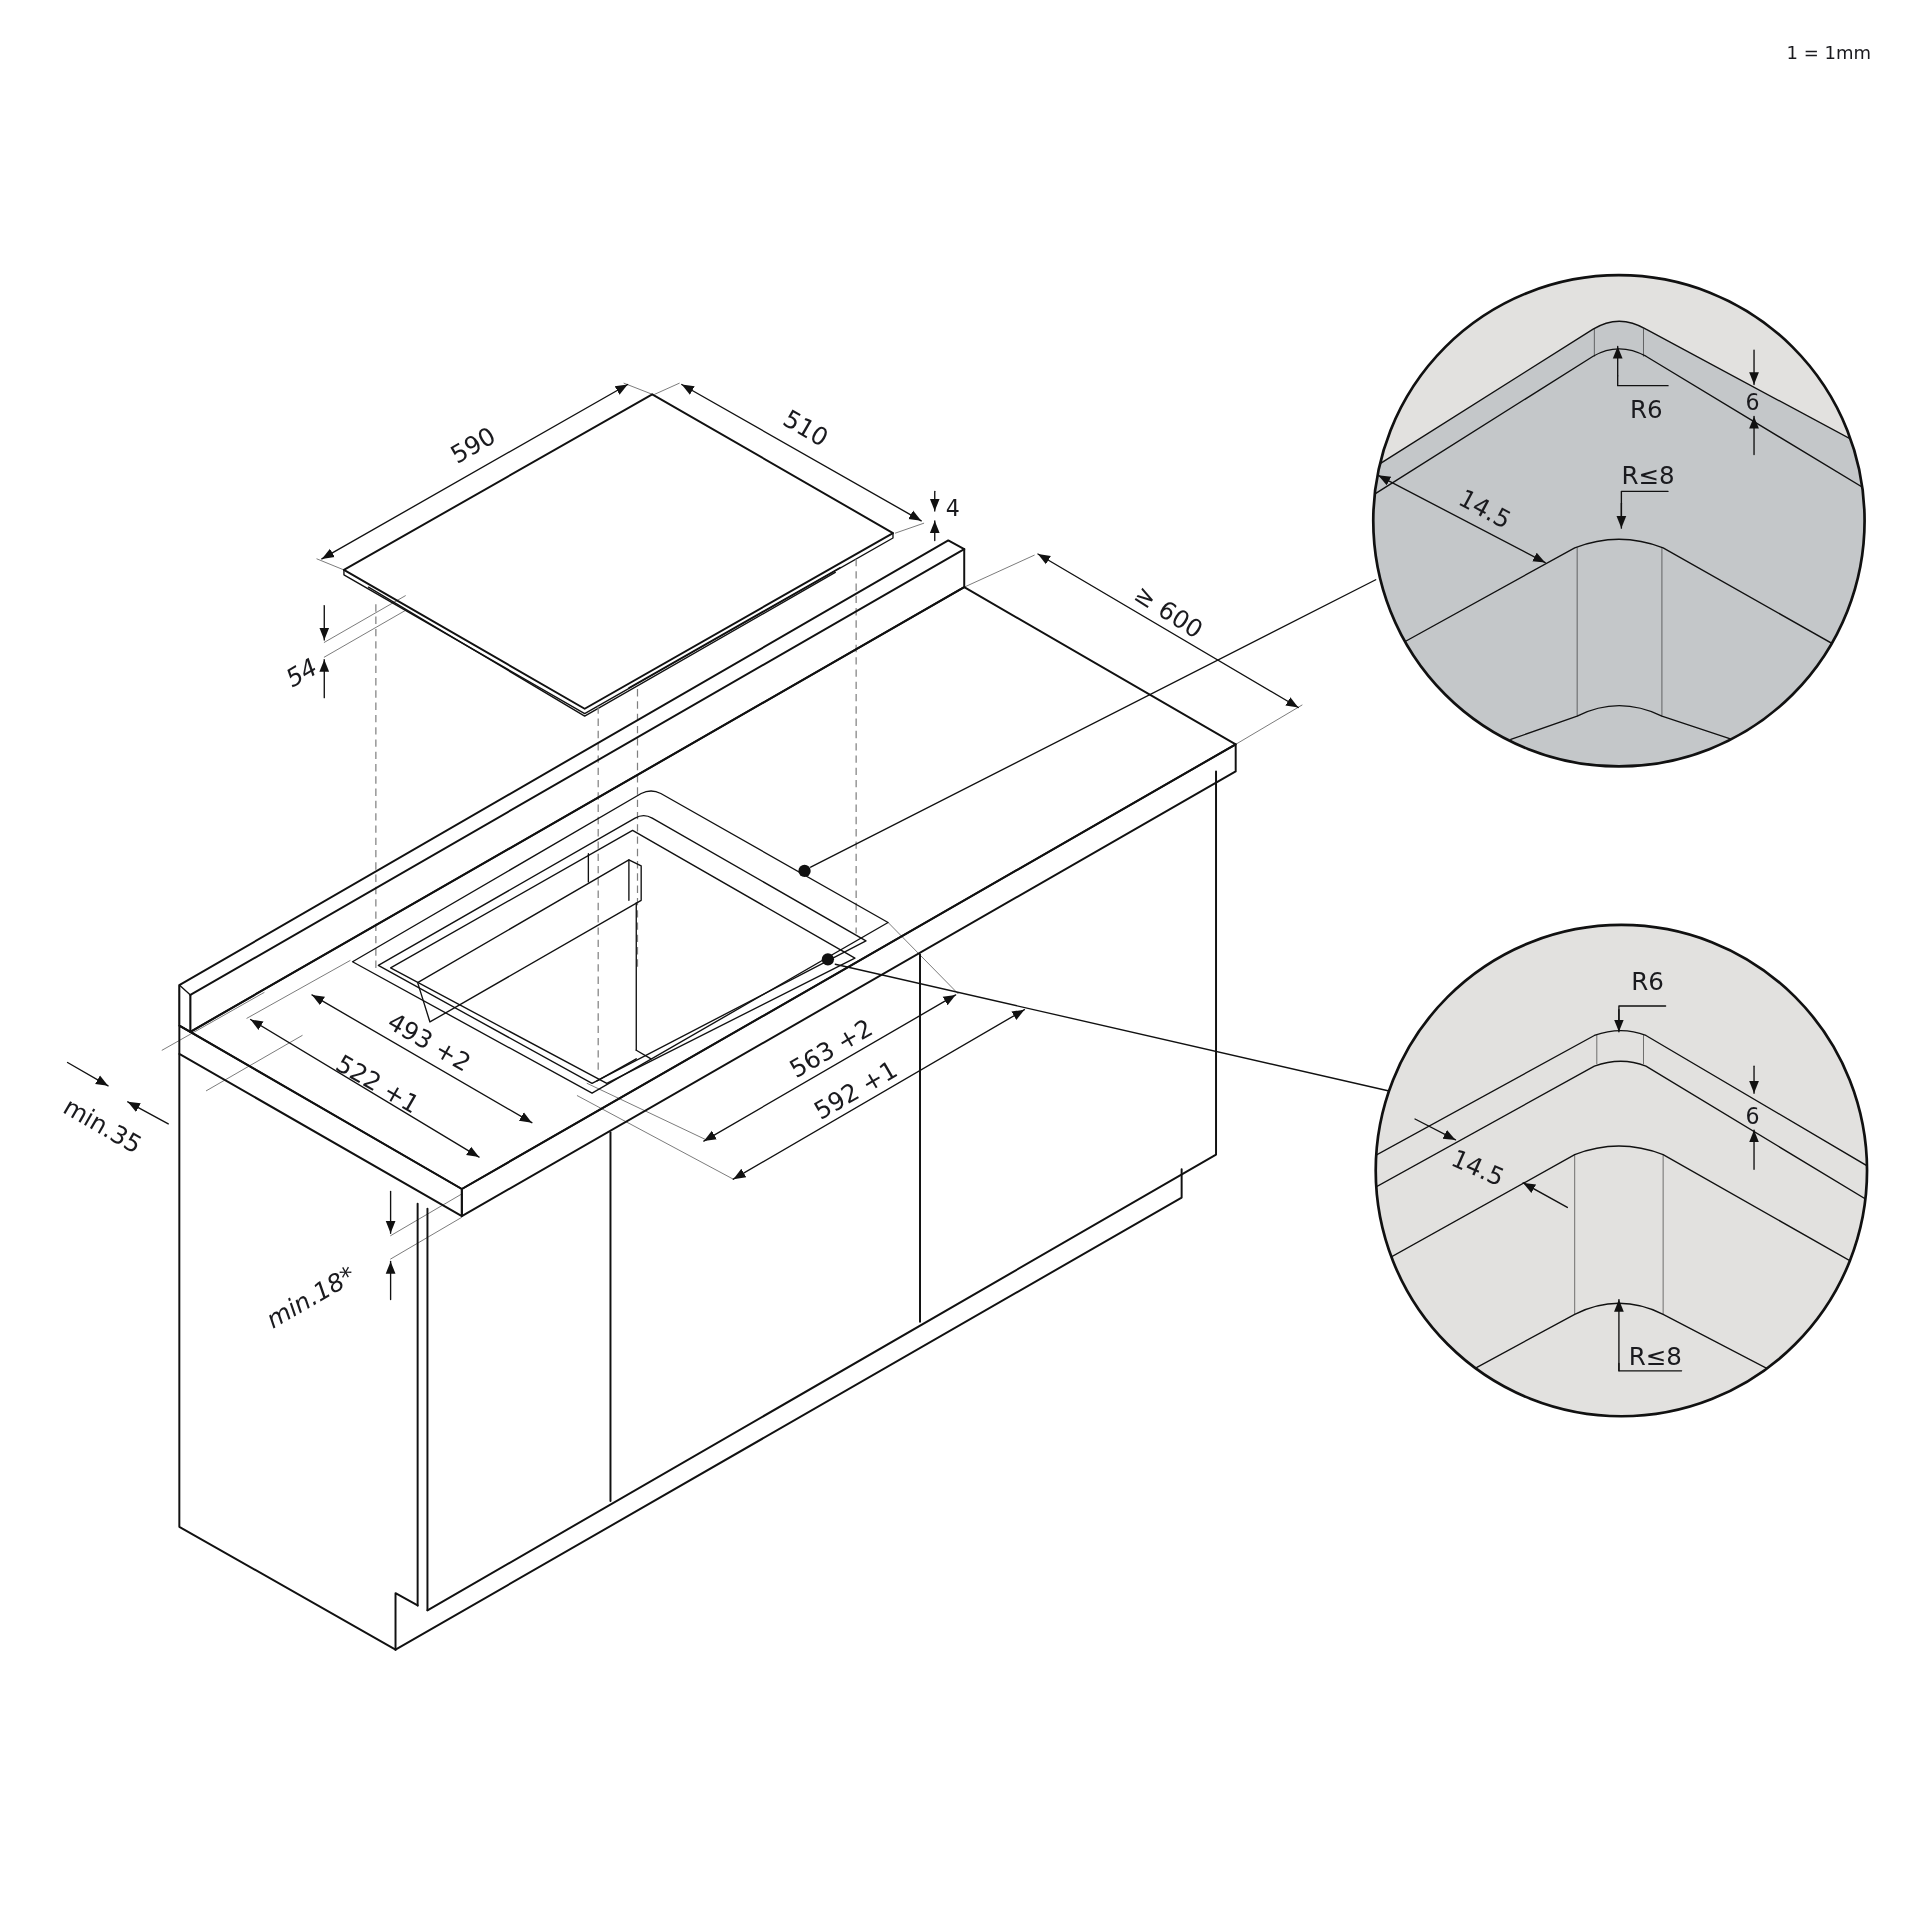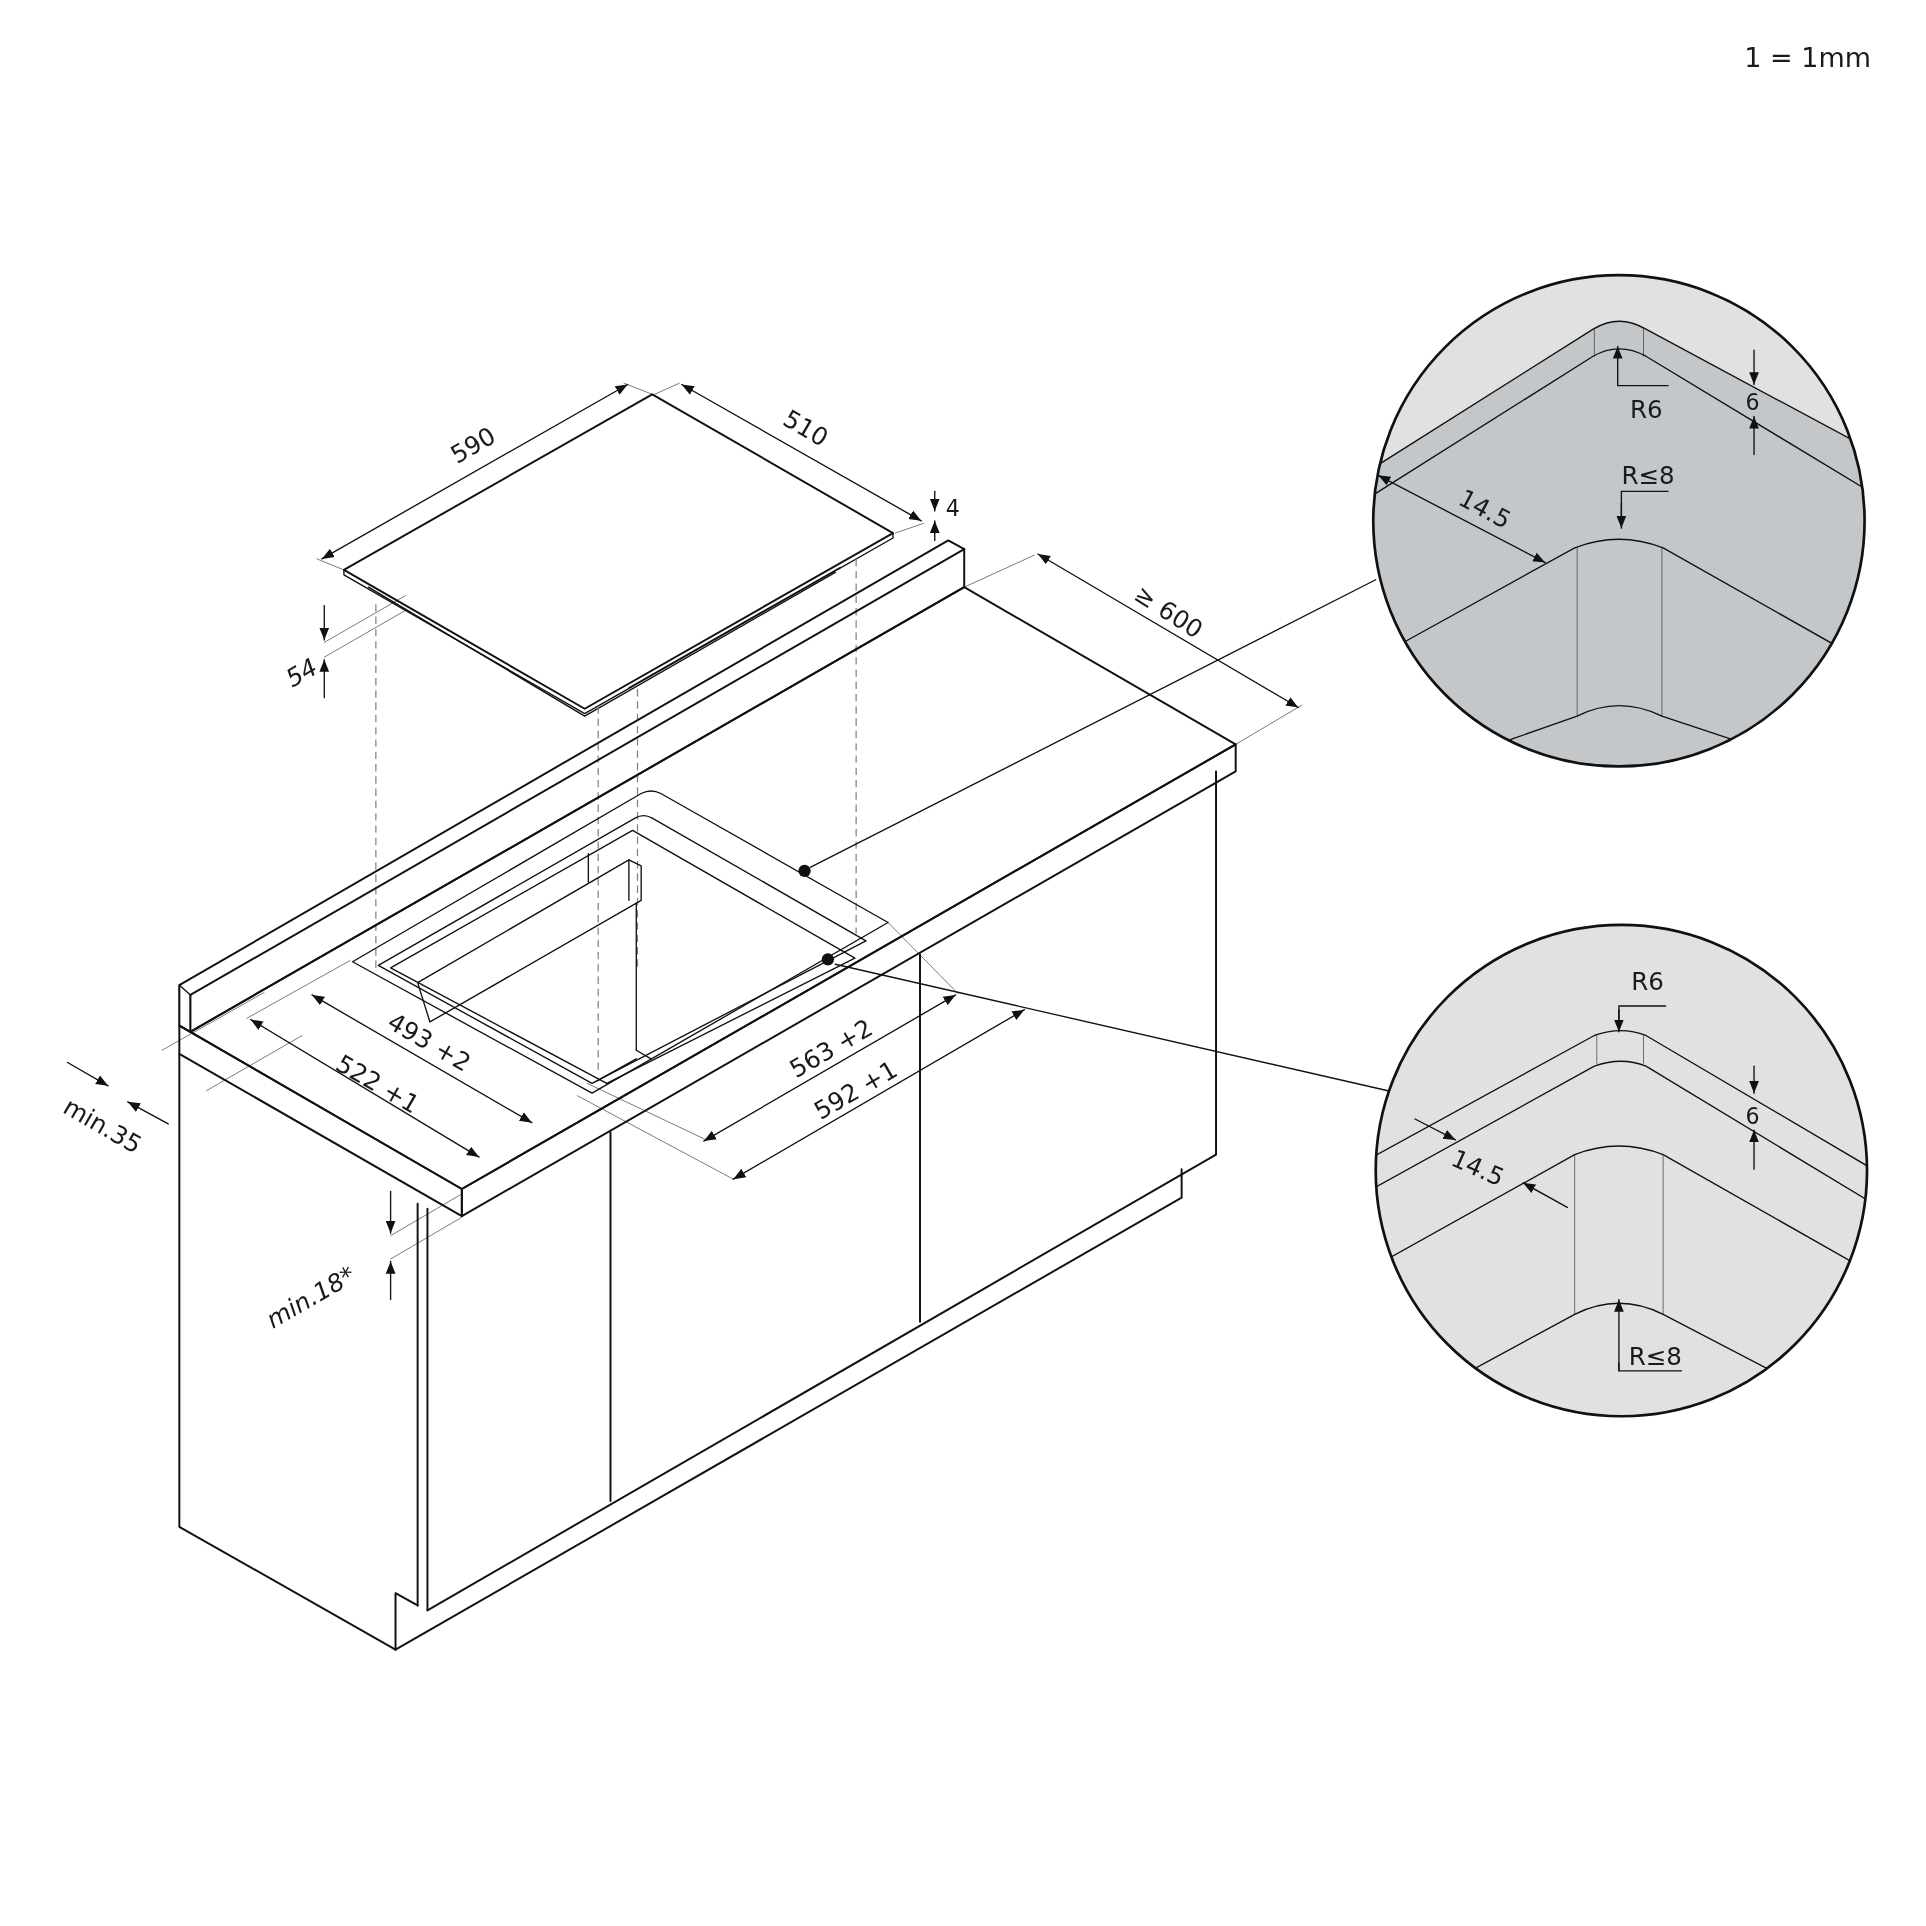--- a/index.html
+++ b/index.html
@@ -1,21 +1,21 @@
 <!DOCTYPE html>
 <html style="font-size:7.4px"><head>
 <meta charset="utf-8">
 <style>
   html, body { margin: 0; padding: 0; background: #ffffff; }
   body { width: 1926px; height: 1926px; overflow: hidden; position: relative; }
   #drawing { position: absolute; left: 0; top: 0; width: 1926px; height: 1926px; }
   .lbl { font-family: "DejaVu Sans", sans-serif; fill: #1a1a1e; }
   .dim { font-size: 20px; }
   .dimsmall { font-size: 18px; }
-  .scale-note { position: absolute; right: 55px; top: 42px; font-family: "DejaVu Sans", sans-serif; font-size: 27px; color: #1a1a1e; }
+  .scale-note { position: absolute; right: 55px; top: 42px; font-family: "DejaVu Sans", sans-serif; font-size: 18px; color: #1a1a1e; }
   .ln { stroke: #111; fill: none; stroke-linecap: round; stroke-linejoin: round; }
   .th { stroke-width: 1.6; }
   .md { stroke-width: 1.1; }
   .tn { stroke-width: 0.45; }
   .dash { stroke: #808080; stroke-width: 1; stroke-dasharray: 6 4; fill: none; }
 </style>
 </head>
 <body>
 
 <div class="scale-note">1 = 1mm</div>

